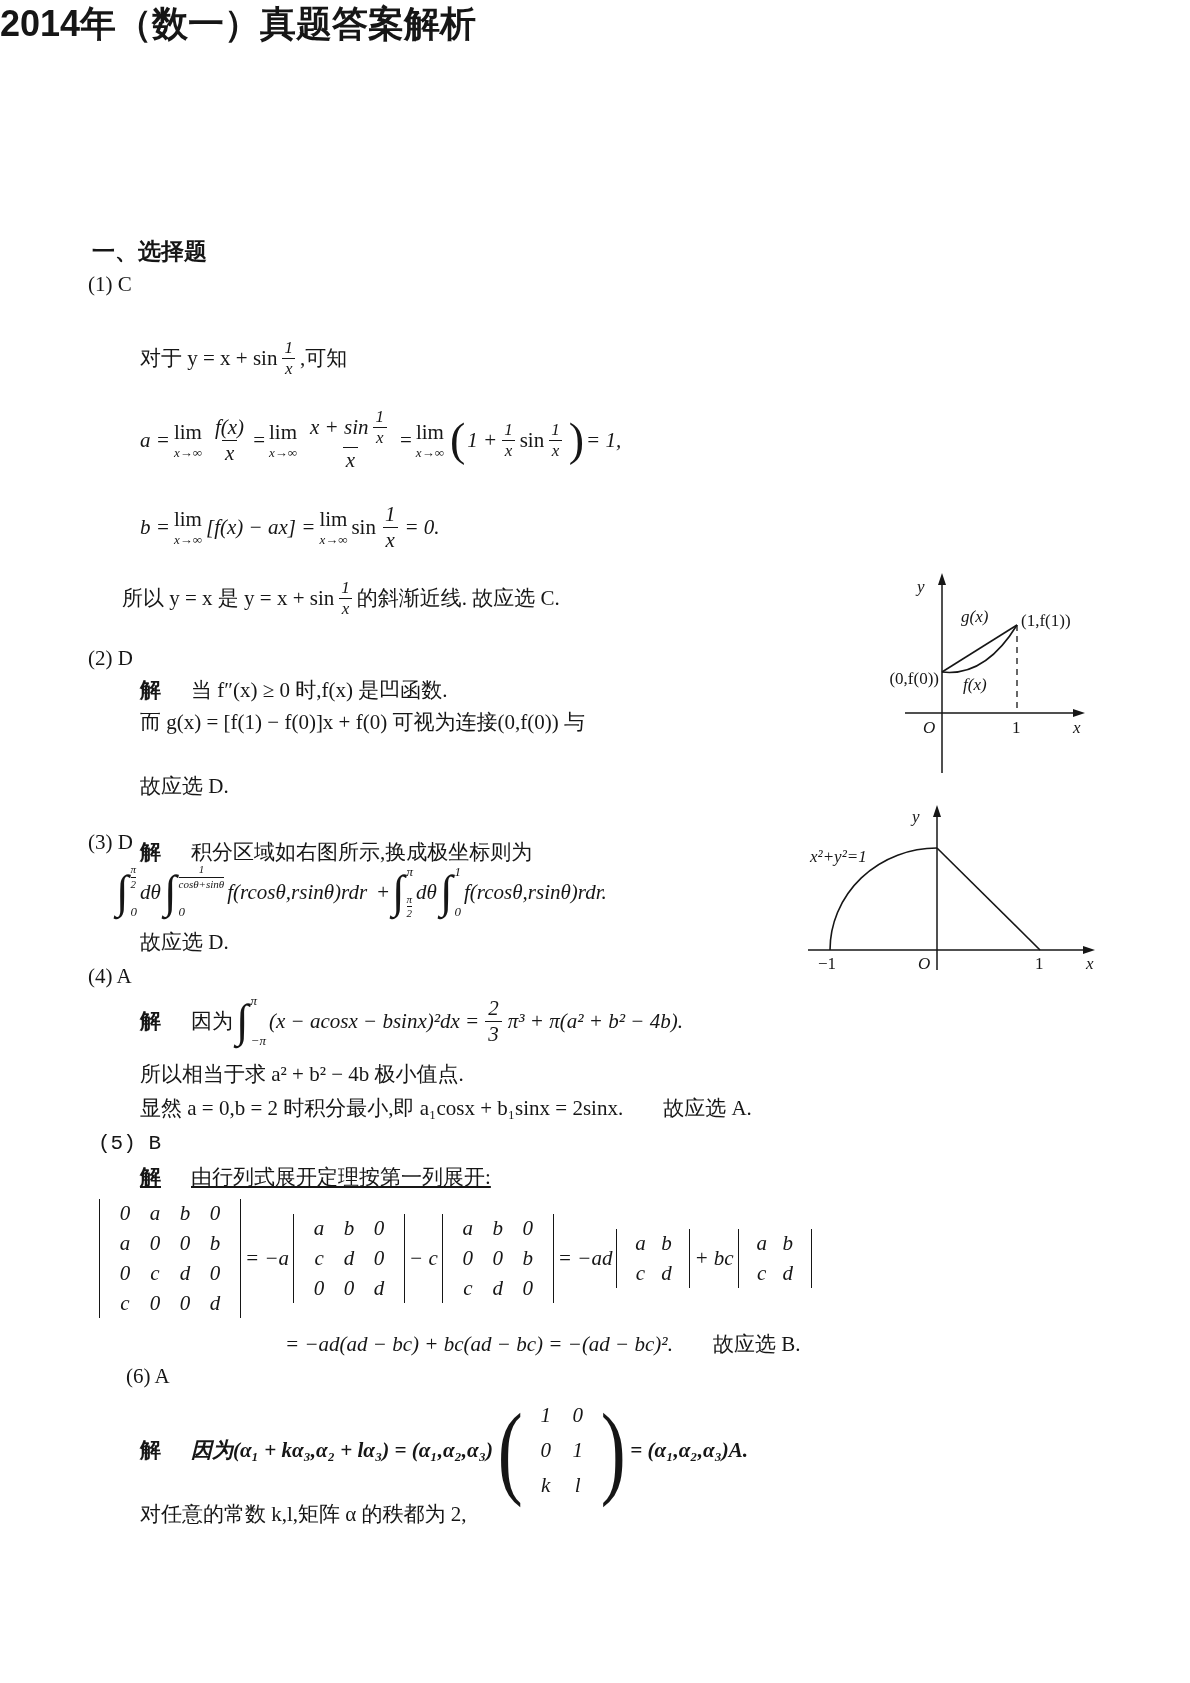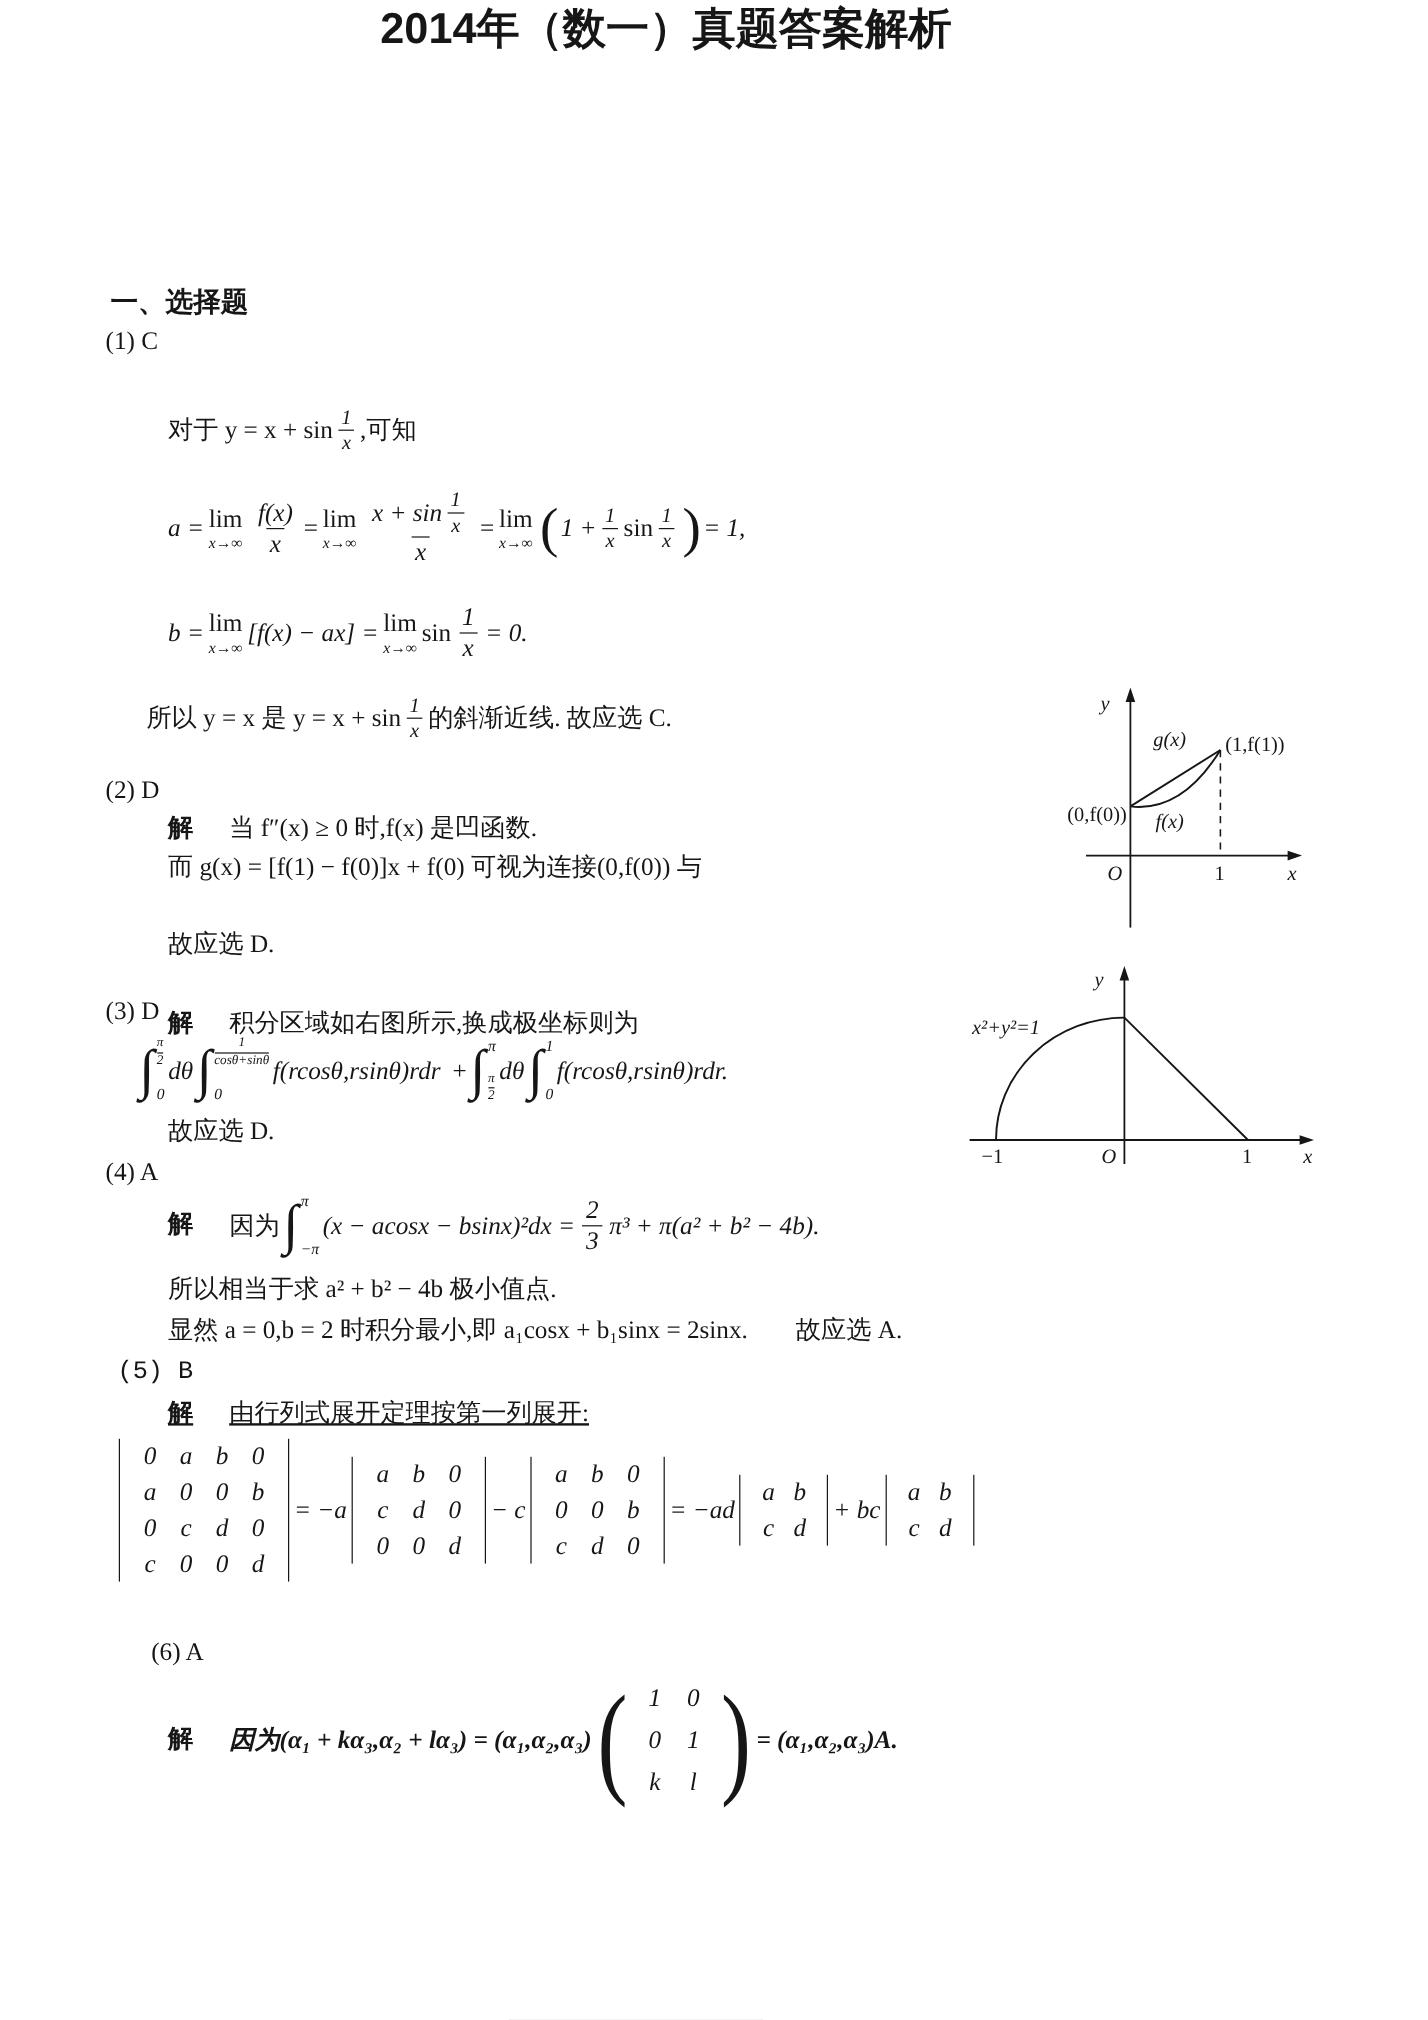--- a/index.html
+++ b/index.html
@@ -1,20 +1,20 @@
 <!DOCTYPE html>
 <html><head>
 <meta charset="utf-8">
 <style>
   html,body{margin:0;padding:0;background:#e8e8e8;}
   .page{position:relative;width:1190px;height:1683px;background:#ffffff;
         font-family:"Liberation Serif",serif;color:#161616;overflow:hidden;}
   .line,.row,.qlabel{position:absolute;white-space:nowrap;font-size:21px;line-height:1.35;}
   .row{display:flex;align-items:center;}
-  .title{position:absolute;left:0;top:140;width:1110px;text-align:center;
+  .title{position:absolute;left:0;top:140;width:1110px;
          font-family:"Liberation Sans",sans-serif;font-weight:700;font-size:36px;}
   .heading{position:absolute;font-family:"Liberation Sans",sans-serif;font-weight:700;font-size:23px;}
   .jie{font-weight:700;font-family:"Liberation Sans",sans-serif;margin-right:30px;}
   .mi{font-style:italic;}
   .gap{display:inline-block;width:40px;}
   .sp{display:inline-block;width:10px;}
   
   .frac{display:inline-flex;flex-direction:column;align-items:center;margin:0 6px;line-height:1.15;font-style:italic;}
   .frac .num{display:flex;align-items:center;padding:0 3px;}
   .frac .den{border-top:1.4px solid #161616;padding:0 3px;}
@@ -310,31 +310,35 @@
         <span>d</span>
     </span>
     <span class="mi">+ bc</span>
     <span class="det c2">
       <span>a</span>
         <span>b</span>
       <span>c</span>
         <span>d</span>
     </span>
   </div>
+  <div class="line" style="left:285px;top:1330px;">
+    <span class="mi">= −ad(ad − bc) + bc(ad − bc) = −(ad − bc)².</span><span class="gap"></span><span>故应选 B.</span>
+  </div>
 
   <div class="qlabel" style="left:88px;top:1362px;margin-left:38px;">(6) A</div>
   <div class="row" style="left:140px;top:1392px;height:116px;">
     <span class="jie">解</span>
     <span class="bv">因为(α₁ + kα₃,α₂ + lα₃) = (α₁,α₂,α₃)</span>
     <span class="bigparen">(</span>
     <span class="mat">
       <span>1</span>
         <span>0</span>
       <span>0</span>
         <span>1</span>
       <span>k</span>
         <span>l</span>
     </span>
     <span class="bigparen">)</span>
     <span class="bv">= (α₁,α₂,α₃)A.</span>
   </div>
+  <div class="line" style="left:140px;top:1500px;">对任意的常数 k,l,矩阵 α 的秩都为 2,</div>
 
 </div>
 
 </body></html>

